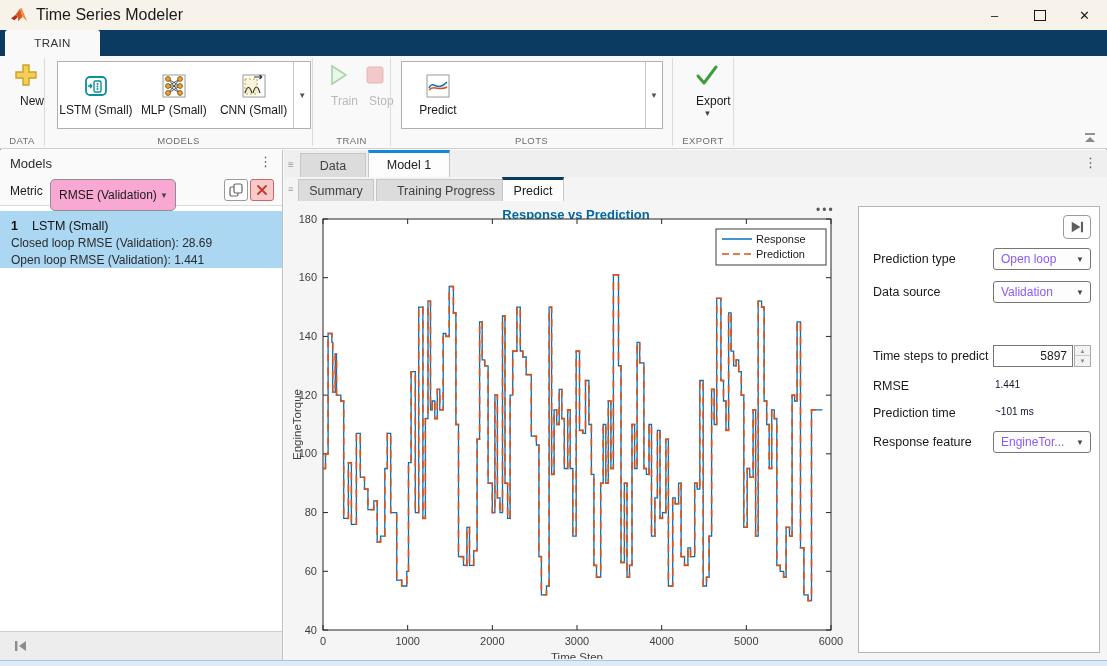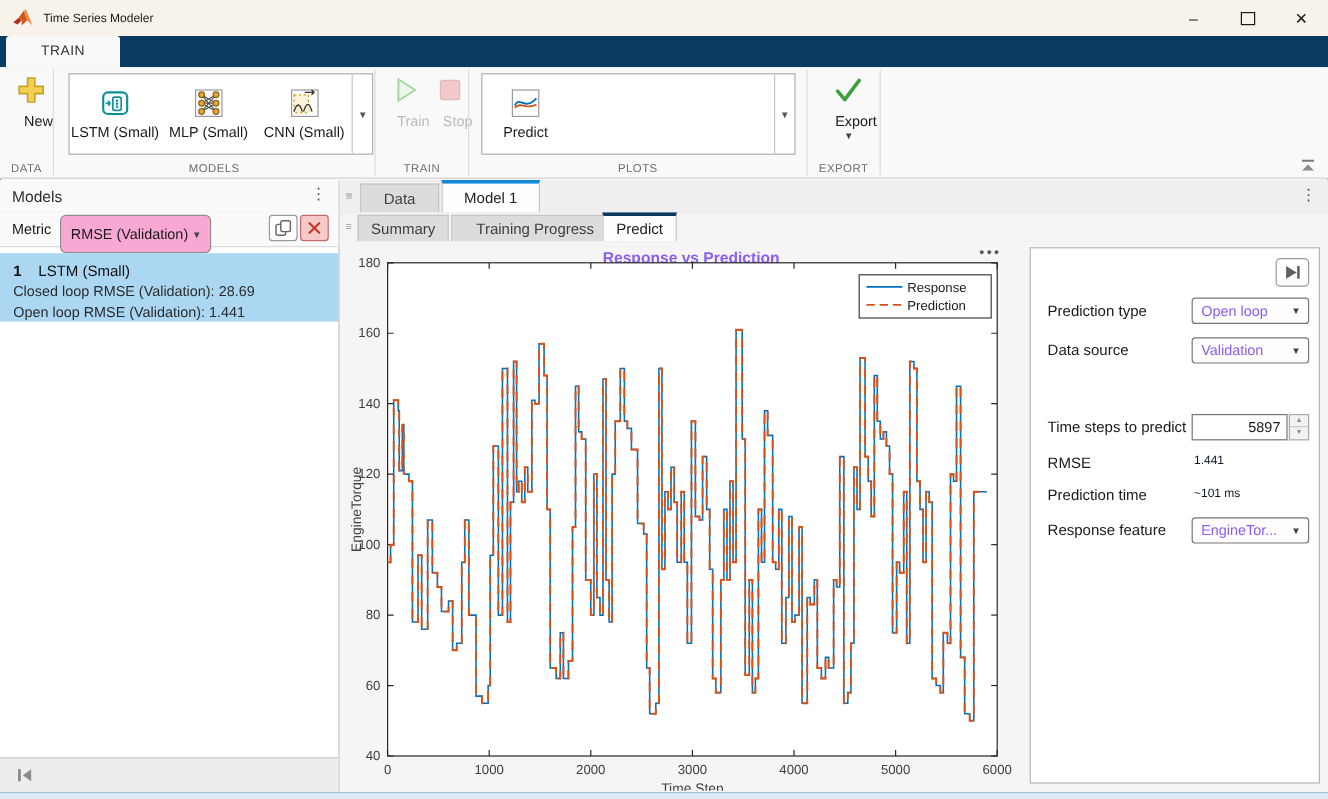--- a/index.html
+++ b/index.html
@@ -2,21 +2,21 @@
 <html><head>
 <meta charset="utf-8">
 <style>
   html,body{margin:0;padding:0;background:#cfcfcf;font-family:"Liberation Sans",sans-serif;}
   #app{position:relative;width:1107px;height:666px;background:#f9f9f9;overflow:hidden;
        box-shadow:inset 0 0 0 1px #9b9b9b;}
   
   .titlebar{position:absolute;left:0;top:0;width:100%;height:30px;background:#f7f2ea;
             display:flex;align-items:center;}
   .matlab-logo{width:18px;height:16px;margin-left:10px;margin-right:8px;}
-  .title-text{font-size:10px;color:#1a1a1a;}
+  .title-text{font-size:16px;color:#1a1a1a;}
   .win-controls{position:absolute;right:0;top:0;height:30px;display:flex;}
   .win-btn{width:45px;height:30px;display:flex;align-items:center;justify-content:center;
            font-size:13px;color:#1a1a1a;cursor:default;}
   .max-glyph{width:10px;height:9px;border:1.3px solid #1a1a1a;display:inline-block;}
   
   .ribbon-strip{position:absolute;left:0;top:30px;width:100%;height:26px;background:#0c3b61;}
   .tab-train{position:absolute;left:5px;top:0;width:95px;height:26px;background:#f9f9f9;
              border-radius:3px 3px 0 0;display:flex;align-items:center;justify-content:center;
              font-size:11.5px;color:#333;letter-spacing:.4px;}
   
@@ -70,21 +70,21 @@
   .gripper{position:absolute;left:4px;top:50%;transform:translateY(-50%);
            font-size:10px;color:#9a9a9a;}
   .doc-tab{position:absolute;display:flex;align-items:center;justify-content:center;
            font-size:12.5px;box-sizing:border-box;}
   .doc-tab.inactive{background:#dcdcdc;border:1px solid #c6c6c6;border-bottom:none;color:#3f3f3f;}
   .doc-tab.active{background:#fdfdfd;border:1px solid #c6c6c6;border-bottom:none;color:#222;}
   .content{position:absolute;left:0;top:51px;right:0;bottom:0;background:#f5f5f5;}
   
   .chart-pane{position:absolute;left:8px;top:0;width:568px;height:459px;}
   .chart-title{position:absolute;left:0;top:6px;width:568px;text-align:center;
-               font-size:13px;font-weight:bold;color:#8b5cf6;}
+               font-size:13px;font-weight:bold;color:#0369a1;}
   .chart-menu{position:absolute;left:524px;top:2px;font-size:12px;color:#5a5a5a;letter-spacing:2px;}
   #chart-svg{position:absolute;left:0;top:14px;}
   
   .settings{position:absolute;left:574px;top:5px;width:242px;height:447px;background:#fff;
             border:1px solid #b5b5b5;box-sizing:border-box;}
   .skip-end-btn{position:absolute;right:8px;top:8px;width:26px;height:22px;border:1px solid #9a9a9a;
                 border-radius:4px;background:#fdfdfd;display:flex;align-items:center;justify-content:center;}
   .srow{position:absolute;left:0;right:0;height:24px;}
   .srow .slabel{position:absolute;left:14px;top:4px;font-size:12.5px;color:#1a1a1a;text-align:right;}
   .srow .svalue{position:absolute;left:136px;top:4px;font-size:10px;color:#0f172a;}

